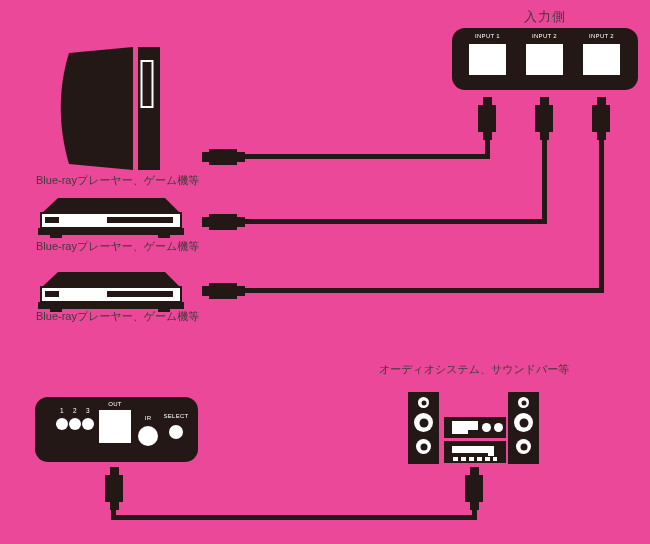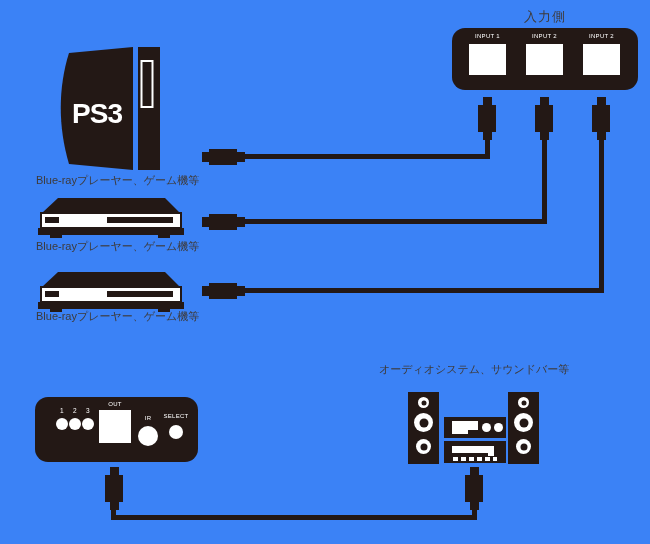--- a/index.html
+++ b/index.html
@@ -1,16 +1,16 @@
 <!DOCTYPE html>
 <html><head>
 <meta charset="utf-8">
 <style>
   html,body{margin:0;padding:0;background:#fff;}
-  .canvas{position:relative;width:650px;height:544px;background:#3b82f6;
+  .canvas{position:relative;width:650px;height:544px;background:#ec4899;
           font-family:"Liberation Sans","DejaVu Sans",sans-serif;overflow:hidden;}
   .abs{position:absolute;}
   .ink{background:#231815;}
   .title{position:absolute;color:#3e3a39;font-size:13px;text-align:center;letter-spacing:1px;}
   .caption{position:absolute;color:#3e3a39;font-size:11px;white-space:nowrap;}
   .panel{position:absolute;background:#231815;border-radius:13px;}
   .port{position:absolute;background:#ffffff;}
   .wlabel{position:absolute;color:#ffffff;text-align:center;font-size:6px;letter-spacing:.3px;white-space:nowrap;}
   .cable{position:absolute;background:#231815;}
   
@@ -85,21 +85,20 @@
       <div class="n"></div>
   </div>
   <div class="cable" style="left:244px;top:288px;width:360px;height:5px;"></div>
   <div class="cable" style="left:599px;top:138px;width:5px;height:155px;"></div>
 
   <svg class="abs" style="left:55px;top:46px;" width="106" height="126" viewBox="0 0 106 126">
     <path d="M 78,1 L 78,124 L 14,118 C 3,81 3,42 14,7 Z" fill="#231815"></path>
     <rect x="83" y="1" width="22" height="123" fill="#231815"></rect>
     <rect x="86.5" y="15" width="11" height="46" fill="none" stroke="#ffffff" stroke-width="2"></rect>
   </svg>
-  <span class="ps3-label" style="left:68px;top:99px;width:58px;">PS3</span>
   <div class="caption" style="left:36px;top:173px;">Blue-rayプレーヤー、ゲーム機等</div>
 
   <svg class="abs" style="left:32px;top:197px;" width="152" height="44" viewBox="0 0 152 44">
     <polygon points="26,1 133,1 148,16 10,16" fill="#231815"></polygon>
     <rect x="9" y="16" width="140" height="15" fill="#ffffff" stroke="#231815" stroke-width="2"></rect>
     <rect x="13" y="20" width="14" height="6" fill="#231815"></rect>
     <rect x="75" y="20" width="66" height="6" fill="#231815"></rect>
     <rect x="6" y="31" width="146" height="7" fill="#231815"></rect>
     <rect x="18" y="38" width="12" height="3" fill="#231815"></rect>
     <rect x="126" y="38" width="12" height="3" fill="#231815"></rect>

